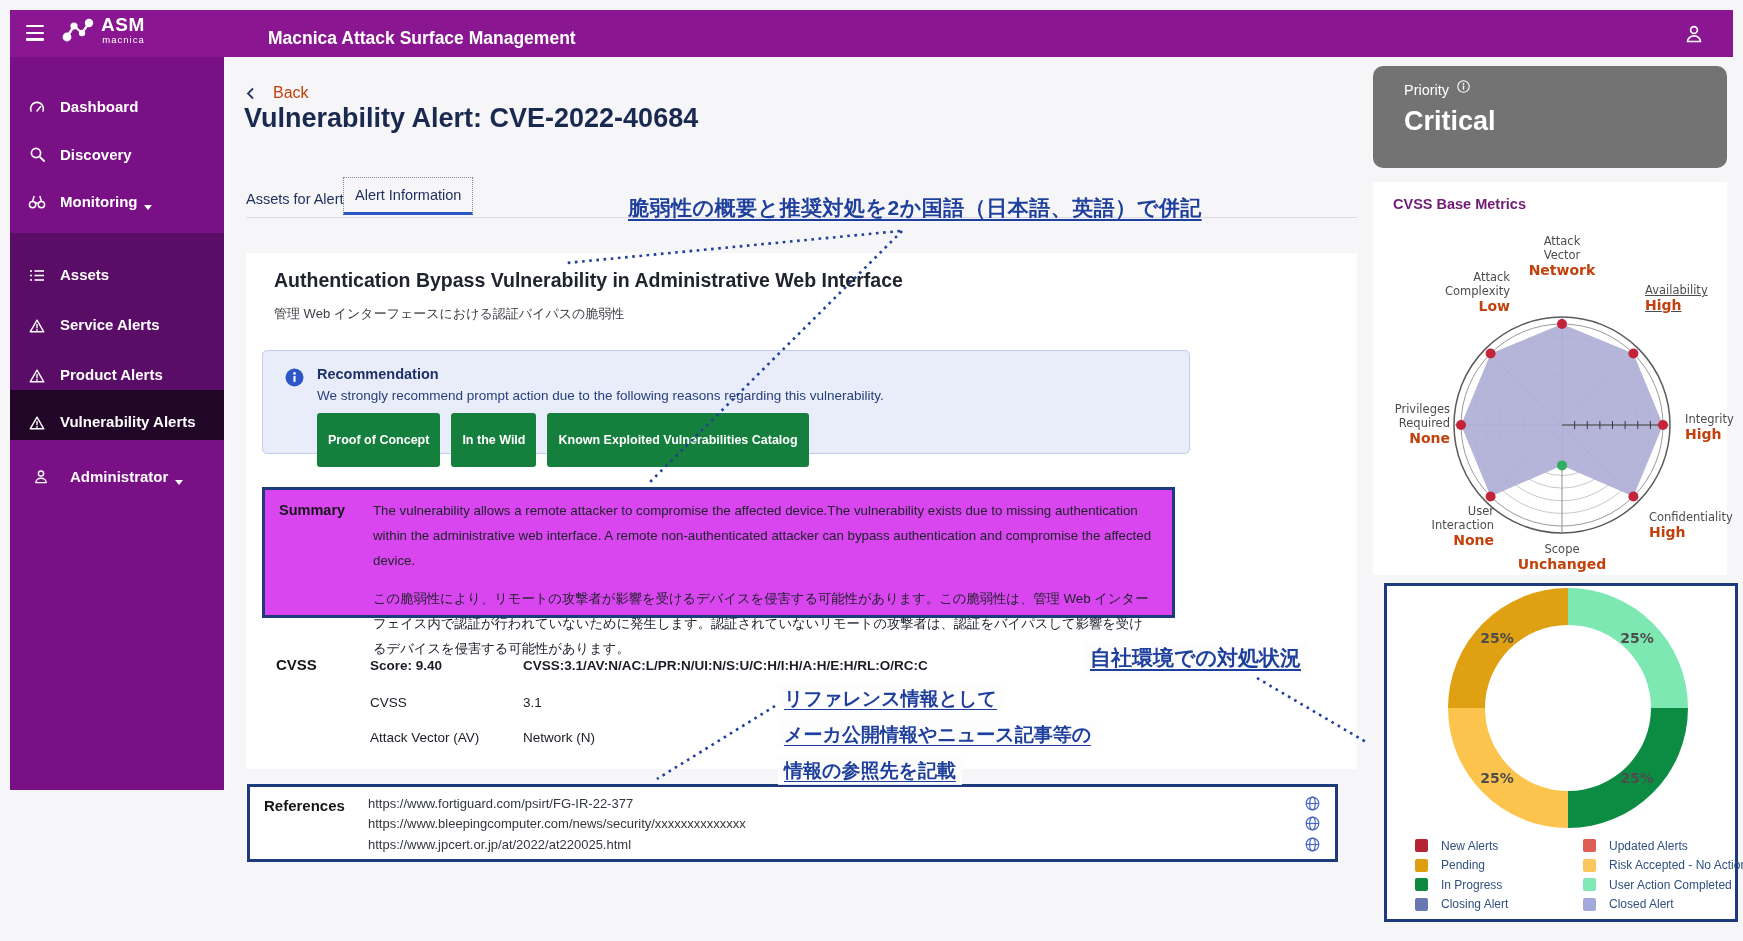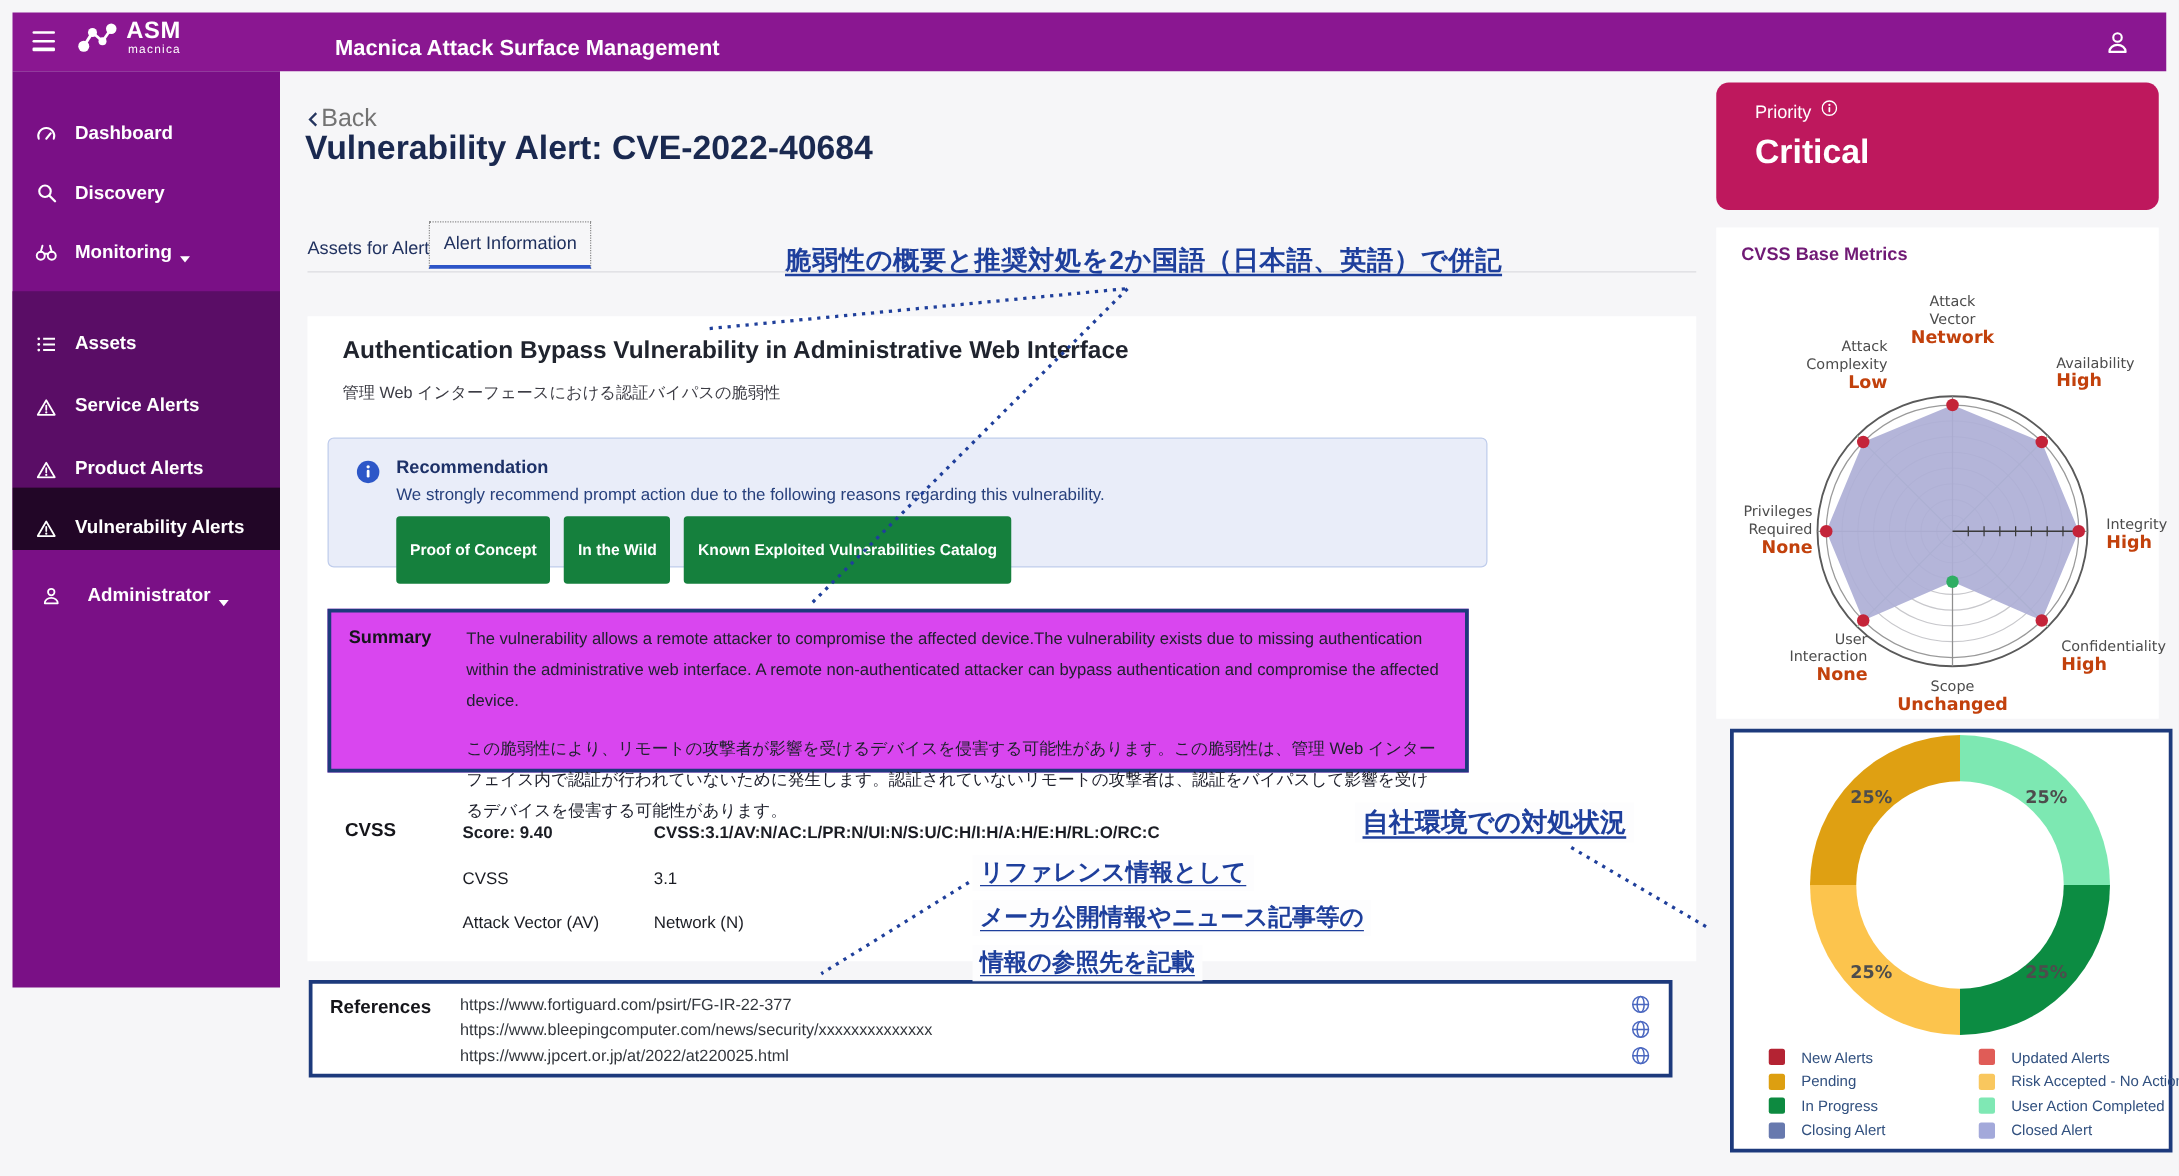--- a/index.html
+++ b/index.html
@@ -23,22 +23,22 @@
   .sidebar{position:absolute;left:10px;top:57px;width:214px;height:733px;background:#7a1086;}
   .side-item{position:absolute;left:0;width:214px;height:30px;display:flex;align-items:flex-end;color:#fff;
              font-size:15px;font-weight:600;cursor:pointer;}
   .side-item .ic{width:18px;display:flex;justify-content:center;margin-left:18px;margin-right:14px;flex:none;}
   .submenu{position:absolute;left:0;top:176px;width:214px;height:157px;background:#5a0d66;}
   .active-item{position:absolute;left:0;top:333px;width:214px;height:50px;background:#220627;}
   .caret{display:inline-block;width:0;height:0;border-left:4px solid transparent;border-right:4px solid transparent;
          border-top:5px solid #fff;margin-left:7px;}
 
   
-  .back{position:absolute;left:246px;top:84px;display:flex;align-items:center;gap:2px;color:#737373;
-        font-size:20px;cursor:pointer;}
+  .back{position:absolute;left:246px;top:84px;display:flex;align-items:center;gap:18px;color:#c2410c;
+        font-size:16px;cursor:pointer;}
   .page-title{position:absolute;left:244px;top:103px;color:#1a2950;font-size:27px;font-weight:bold;}
   .tab{position:absolute;color:#20315f;font-size:14.5px;cursor:pointer;}
   .tab-plain{left:246px;top:191px;}
   .tab-active{left:343px;top:177px;padding:9px 11px 9px 11px;border:1px dotted #8e8e8e;
               border-bottom:3px solid #2d55c8;}
   .tabs-divider{position:absolute;left:246px;top:217px;width:1111px;height:1px;background:#dcdce0;}
 
   .card{position:absolute;left:246px;top:253px;width:1111px;height:516px;background:#ffffff;}
   .vuln-h{position:absolute;left:28px;top:16px;font-size:19.5px;font-weight:bold;color:#20242e;}
   .vuln-h-jp{position:absolute;left:28px;top:52px;font-size:13px;color:#3c3c44;}
@@ -69,31 +69,31 @@
 
   
   .anno{position:absolute;color:#1e3f9c;font-weight:bold;text-decoration:underline;text-underline-offset:4px;}
   .anno1{left:628px;top:194px;font-size:21px;letter-spacing:.5px;}
   .anno2{left:778px;top:684px;font-size:19px;line-height:23px;}
   .anno2 div{background:rgba(253,253,254,.92);padding:3px 6px;margin-bottom:7px;display:table;}
   .anno3{left:1084px;top:642px;font-size:21px;background:rgba(253,253,254,.92);padding:2px 6px;}
   .overlay{position:absolute;left:0;top:0;pointer-events:none;z-index:30;}
 
   
-  .priority-card{position:absolute;left:1373px;top:66px;width:354px;height:102px;background:#be185d;border-radius:10px;color:#fff;}
+  .priority-card{position:absolute;left:1373px;top:66px;width:354px;height:102px;background:#737373;border-radius:10px;color:#fff;}
   .pri-label{position:absolute;left:31px;top:16px;font-size:14.5px;display:flex;align-items:flex-start;gap:8px;}
   .pri-value{position:absolute;left:31px;top:40px;font-size:27px;font-weight:bold;}
 
   .metrics-card{position:absolute;left:1373px;top:182px;width:354px;height:393px;background:#fff;}
   .metrics-title{position:absolute;left:20px;top:14px;font-size:14.5px;font-weight:bold;color:#701a75;}
   .radar-svg{position:absolute;left:0;top:0;}
   .rlab{position:absolute;font-family:"DejaVu Sans",sans-serif;color:#4c4c4c;font-size:11.5px;line-height:14px;z-index:5;}
   .rl-value{display:block;font-size:14px;font-weight:bold;color:#c2410c;margin-top:1px;}
   .rlab0{left:189px;top:52px;transform:translateX(-50%);text-align:center;width:70px;}
-  .rlab1{left:272px;top:101px;text-align:left;width:80px;}
+  .rlab1{left:272px;top:101px;text-align:left;width:80px;text-decoration:underline;}
   .rlab2{left:312px;top:230px;text-align:left;width:70px;}
   .rlab3{left:276px;top:328px;text-align:left;width:95px;}
   .rlab4{left:189px;top:360px;transform:translateX(-50%);text-align:center;width:110px;}
   .rlab5{left:121px;top:322px;transform:translateX(-100%);text-align:right;width:80px;}
   .rlab6{left:77px;top:220px;transform:translateX(-100%);text-align:right;width:78px;}
   .rlab7{left:137px;top:88px;transform:translateX(-100%);text-align:right;width:82px;}
 
   .donut-card{position:absolute;left:1384px;top:583px;width:354px;height:339px;background:#fff;border:3px solid #1d3a7c;}
   .donut{position:absolute;left:61px;top:2px;width:240px;height:240px;border-radius:50%;}
   .donut::after{content:"";position:absolute;left:37px;top:37px;width:166px;height:166px;border-radius:50%;background:#fff;}

